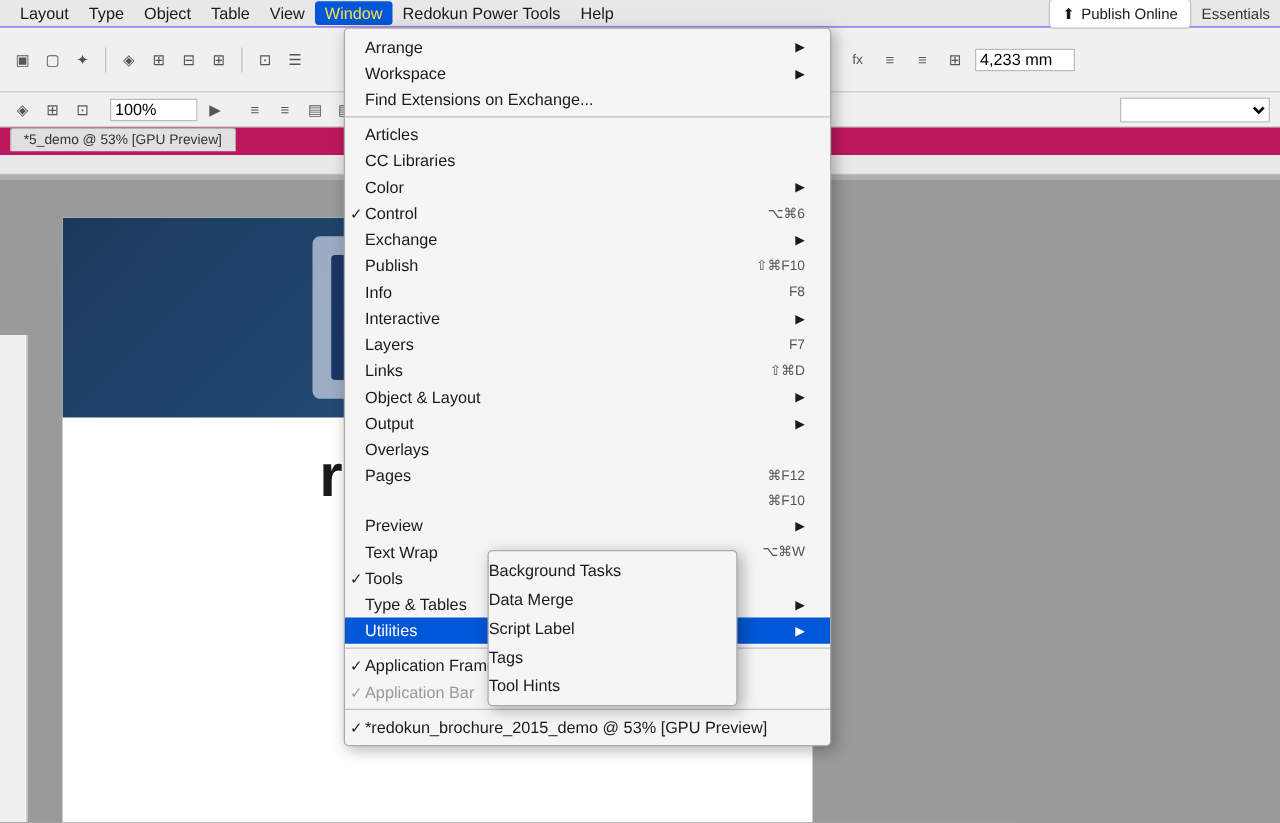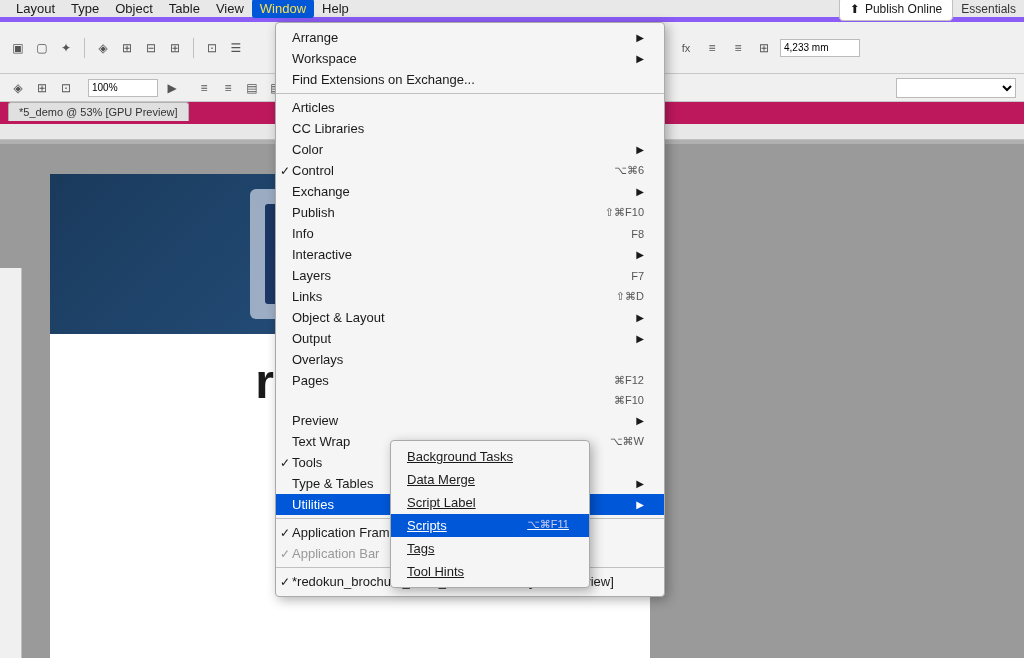--- a/index.html
+++ b/index.html
@@ -12,21 +12,21 @@
       background: #b0b0b0;
       position: relative;
     }
 
     
     .menu-bar {
       display: flex;
       align-items: center;
       height: 22px;
       background: #e8e8e8;
-      border-bottom: 5px solid #8b5cf6;
+      border-bottom: 1px solid #8b5cf6;
       padding: 0 8px;
       position: relative;
       z-index: 100;
     }
     .menu-item {
       padding: 2px 8px;
       font-size: 13px;
       color: #1a1a1a;
       cursor: pointer;
       border-radius: 3px;
@@ -229,26 +229,26 @@
       width: 200px;
       background: #f5f5f5;
       border: 1px solid #aaa;
       border-radius: 4px;
       box-shadow: 3px 3px 12px rgba(0,0,0,0.3);
       z-index: 201;
       padding: 4px 0;
     }
     .submenu-row {
       display: flex;
-      padding: 4px 20px 4px 16px;
+      align-items: center;
+      padding: 4px 20px 4px 0;
       cursor: pointer;
       color: #1a1a1a;
       font-size: 13px;
       position: relative;
-      text-decoration: underline;
     }
     .submenu-row.highlighted { background: #0057d8; color: white; }
     .submenu-row .shortcut {
       margin-left: auto;
       font-size: 11px;
       color: #555;
     }
     .submenu-row.highlighted .shortcut { color: #cce; }
 
     
@@ -265,35 +265,36 @@
     .tb-sep {
       width: 1px;
       height: 20px;
       background: #c0c0c0;
       margin: 0 4px;
     }
     .tb-input {
       height: 18px;
       border: 1px solid #bbb;
       background: white;
-      font-size: 10px;
+      font-size: 13px;
       padding: 0 3px;
       width: 60px;
     }
   </style>
 </head>
 <body>
 
 <div class="menu-bar">
   <div class="menu-item">Layout</div>
   <div class="menu-item">Type</div>
   <div class="menu-item">Object</div>
   <div class="menu-item">Table</div>
   <div class="menu-item">View</div>
   <div class="menu-item active">Window</div>
+  <div class="menu-item">Redokun Power Tools</div>
   <div class="menu-item">Help</div>
 
   <div class="toolbar-right">
     <div class="publish-btn">
       <span>⬆</span>
       <span>Publish Online</span>
     </div>
     <span class="essentials-label">Essentials</span>
   </div>
 </div>
@@ -496,23 +497,19 @@
 <div class="submenu">
   <div class="submenu-row">
     <span>Background Tasks</span>
   </div>
   <div class="submenu-row">
     <span>Data Merge</span>
   </div>
   <div class="submenu-row">
     <span>Script Label</span>
   </div>
-  <div class="submenu-row highlighted">
-    <span>Scripts</span>
-    <span class="shortcut">⌥⌘F11</span>
-  </div>
   <div class="submenu-row">
     <span>Tags</span>
   </div>
   <div class="submenu-row">
     <span>Tool Hints</span>
   </div>
 </div>
 
 </body></html>

